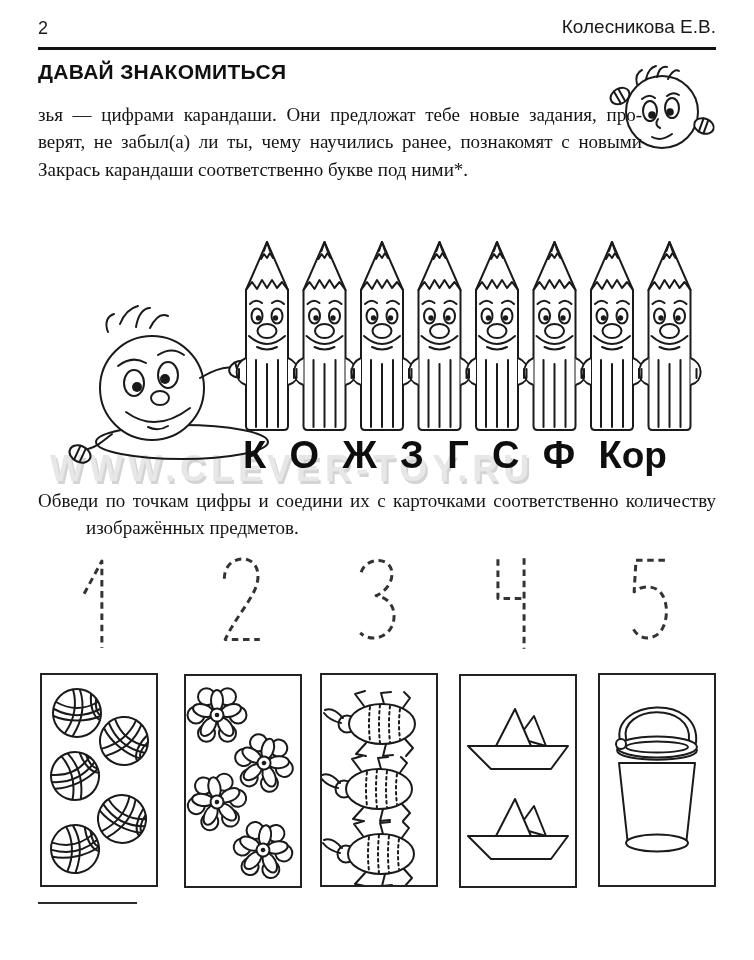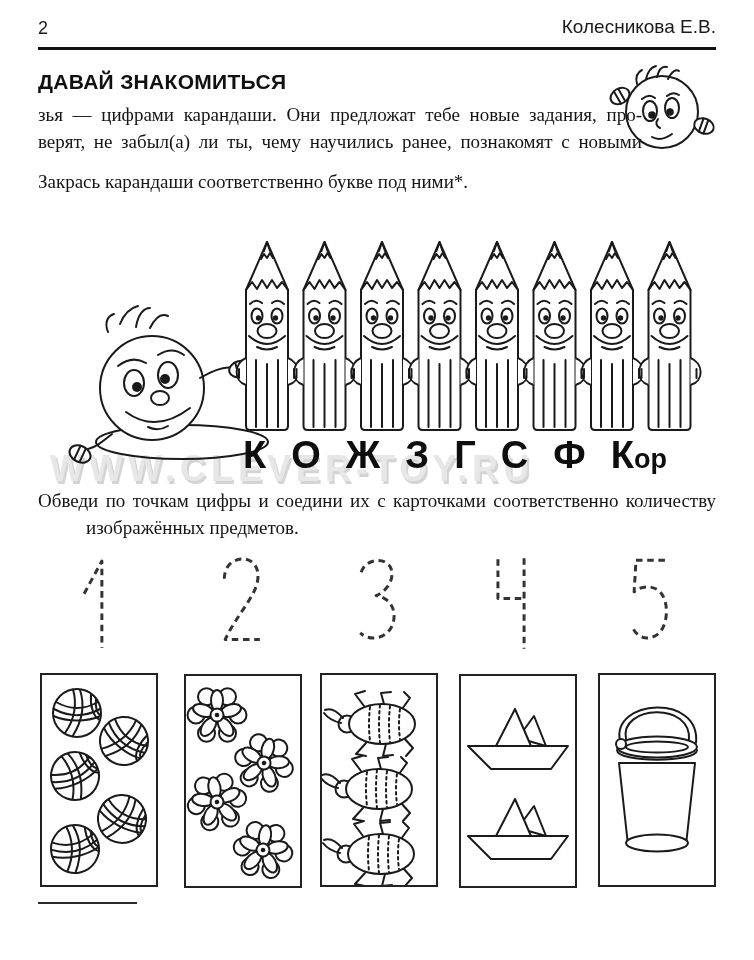--- a/index.html
+++ b/index.html
@@ -7,33 +7,33 @@
   .page {
     position:relative; width:754px; height:960px; background:#fff;
     font-family:"Liberation Serif", serif; color:var(--text,#151515);
     overflow:hidden;
   }
   
   .page-number { position:absolute; left:38px; top:18px; font-family:"Liberation Sans",sans-serif; font-size:18px; color:#1a1a1a; }
   .author { position:absolute; right:38px; top:16px; font-family:"Liberation Sans",sans-serif; font-size:19px; color:#1a1a1a;text-align:center; }
   .header-rule { position:absolute; left:38px; top:47px; width:678px; height:2.5px; background:#111; }
   
-  .title { position:absolute; left:38px; top:60px; font-family:"Liberation Sans",sans-serif; font-weight:bold; font-size:21px; letter-spacing:.3px; color:#111;margin-top:10px; }
+  .title { position:absolute; left:38px; top:60px; font-family:"Liberation Sans",sans-serif; font-weight:bold; font-size:21px; letter-spacing:.3px; color:#111; }
   
   .intro { position:absolute; left:38px; top:101px; width:604px; font-size:19px; line-height:27.3px; }
   .intro-line { text-align:justify; text-align-last:justify; white-space:normal; }
-  .intro-line.short { text-align-last:left;margin-top:12px; }
+  .intro-line.short { text-align-last:left; }
   
   .smiley-svg { position:absolute; left:606px; top:62px; width:112px; height:100px; }
   
   .illustration-svg { position:absolute; left:0; top:228px; width:754px; height:252px; }
   
   .letters-row { position:absolute; left:243px; top:436px; width:424px; display:flex; justify-content:space-between; align-items:baseline; z-index:4; }
   .letter { font-family:"Liberation Sans",sans-serif; font-weight:bold; font-size:38px; color:#0e0e0e; line-height:1; }
-  .letter-sub { font-family:"Liberation Sans",sans-serif; font-weight:bold; font-size:27px; color:#0e0e0e; }
+  .letter-sub { font-family:"Liberation Sans",sans-serif; font-weight:bold; font-size:37px; color:#0e0e0e; }
   
   .watermark {
     position:absolute; left:50px; top:448px; width:700px; z-index:3;
     font-family:"Liberation Sans",sans-serif; font-weight:bold; font-size:36px; letter-spacing:5px;
     color:var(--wm,#e7e7e7); text-shadow:2px 3px 0 var(--wm-sh,#d4d4d4);
     white-space:nowrap; mix-blend-mode:multiply; pointer-events:none;
   }
   
   .task { position:absolute; left:38px; top:487px; width:678px; font-size:19px; line-height:27.3px; z-index:5; }
   .task-line { text-align:justify; text-align-last:justify; }

